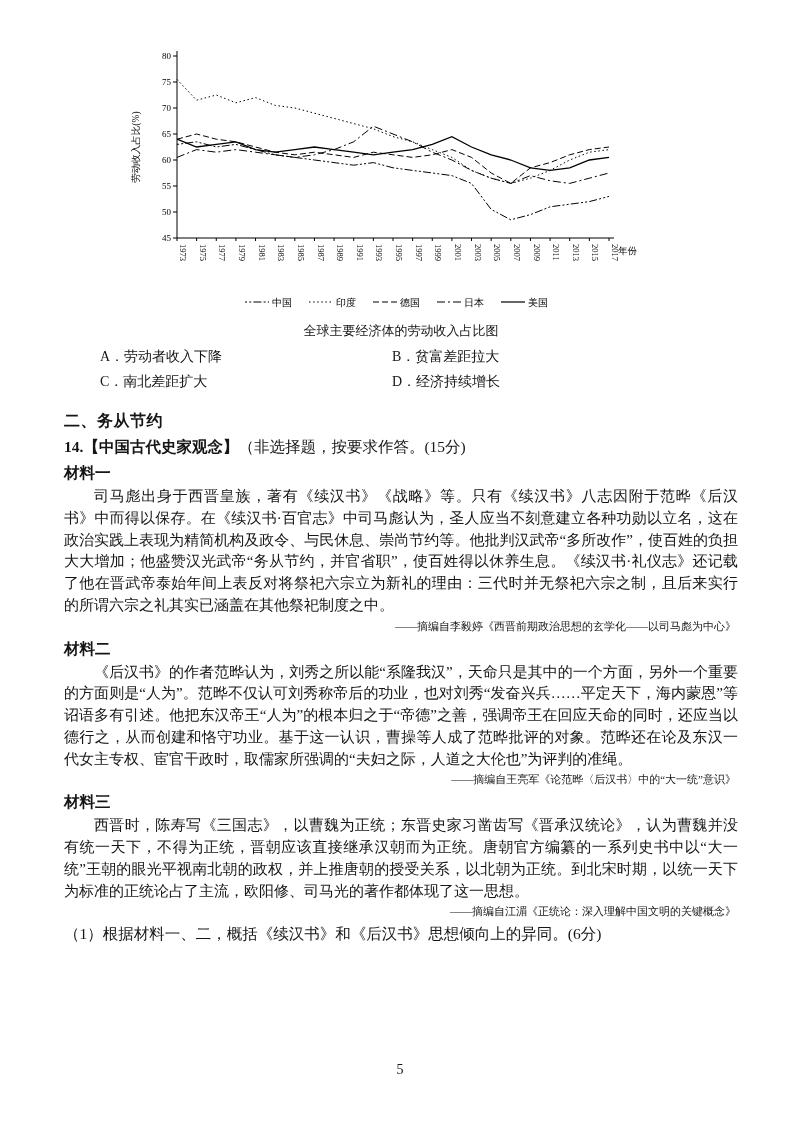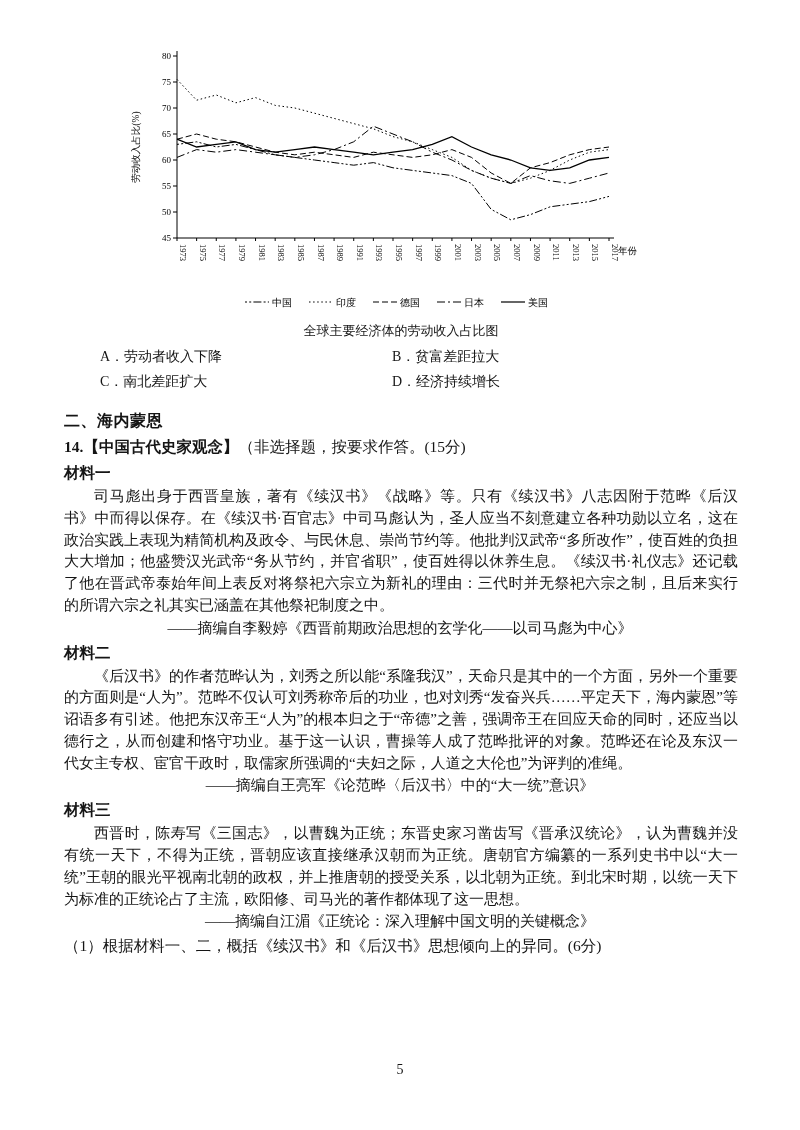--- a/index.html
+++ b/index.html
@@ -25,21 +25,21 @@
   }
   .section-heading { font-weight:bold; font-size:16px; margin-top:20px; letter-spacing:.5px; }
   .q-stem { font-size:15.5px; margin-top:5px; }
   .q-stem .bold { font-weight:bold; }
   .material-title { font-weight:bold; font-size:15.5px; margin-top:5px; }
   .material-text {
     font-size:15px; line-height:1.45;
     text-align:justify; text-indent:2em;
     margin:2px 0 0 0;
   }
-  .material-source { font-size:15px; text-align:center; margin:2px 2px 3px 0; }
+  .material-source { font-size:11px; text-align:right; margin:2px 2px 3px 0; }
   .sub-question { font-size:15.5px; margin-top:5px; }
   .page-number { position:absolute; left:0; right:0; bottom:52px; text-align:center; font-size:14px; }
 </style>
 </head>
 <body>
 
 <div class="page">
 
   <div class="chart-block">
     <svg id="chart-svg" width="548" height="274" viewBox="0 0 548 274">
@@ -128,21 +128,21 @@
     <div class="chart-caption">全球主要经济体的劳动收入占比图</div>
   </div>
 
   <div class="options">
     <span>A．劳动者收入下降</span>
     <span>B．贫富差距拉大</span>
     <span>C．南北差距扩大</span>
     <span>D．经济持续增长</span>
   </div>
 
-  <div class="section-heading">二、海内蒙恩</div>
+  <div class="section-heading">二、务从节约</div>
 
   <div class="q-stem">
     <span class="bold">14.</span><span class="bold">【中国古代史家观念】</span><span>（非选择题，按要求作答。(15分)</span>
   </div>
 
   <div>
     <div class="material-title">材料一</div>
     <p class="material-text">司马彪出身于西晋皇族，著有《续汉书》《战略》等。只有《续汉书》八志因附于范晔《后汉书》中而得以保存。在《续汉书·百官志》中司马彪认为，圣人应当不刻意建立各种功勋以立名，这在政治实践上表现为精简机构及政令、与民休息、崇尚节约等。他批判汉武帝“多所改作”，使百姓的负担大大增加；他盛赞汉光武帝“务从节约，并官省职”，使百姓得以休养生息。《续汉书·礼仪志》还记载了他在晋武帝泰始年间上表反对将祭祀六宗立为新礼的理由：三代时并无祭祀六宗之制，且后来实行的所谓六宗之礼其实已涵盖在其他祭祀制度之中。</p>
     <div class="material-source">——摘编自李毅婷《西晋前期政治思想的玄学化——以司马彪为中心》</div>
   </div>

